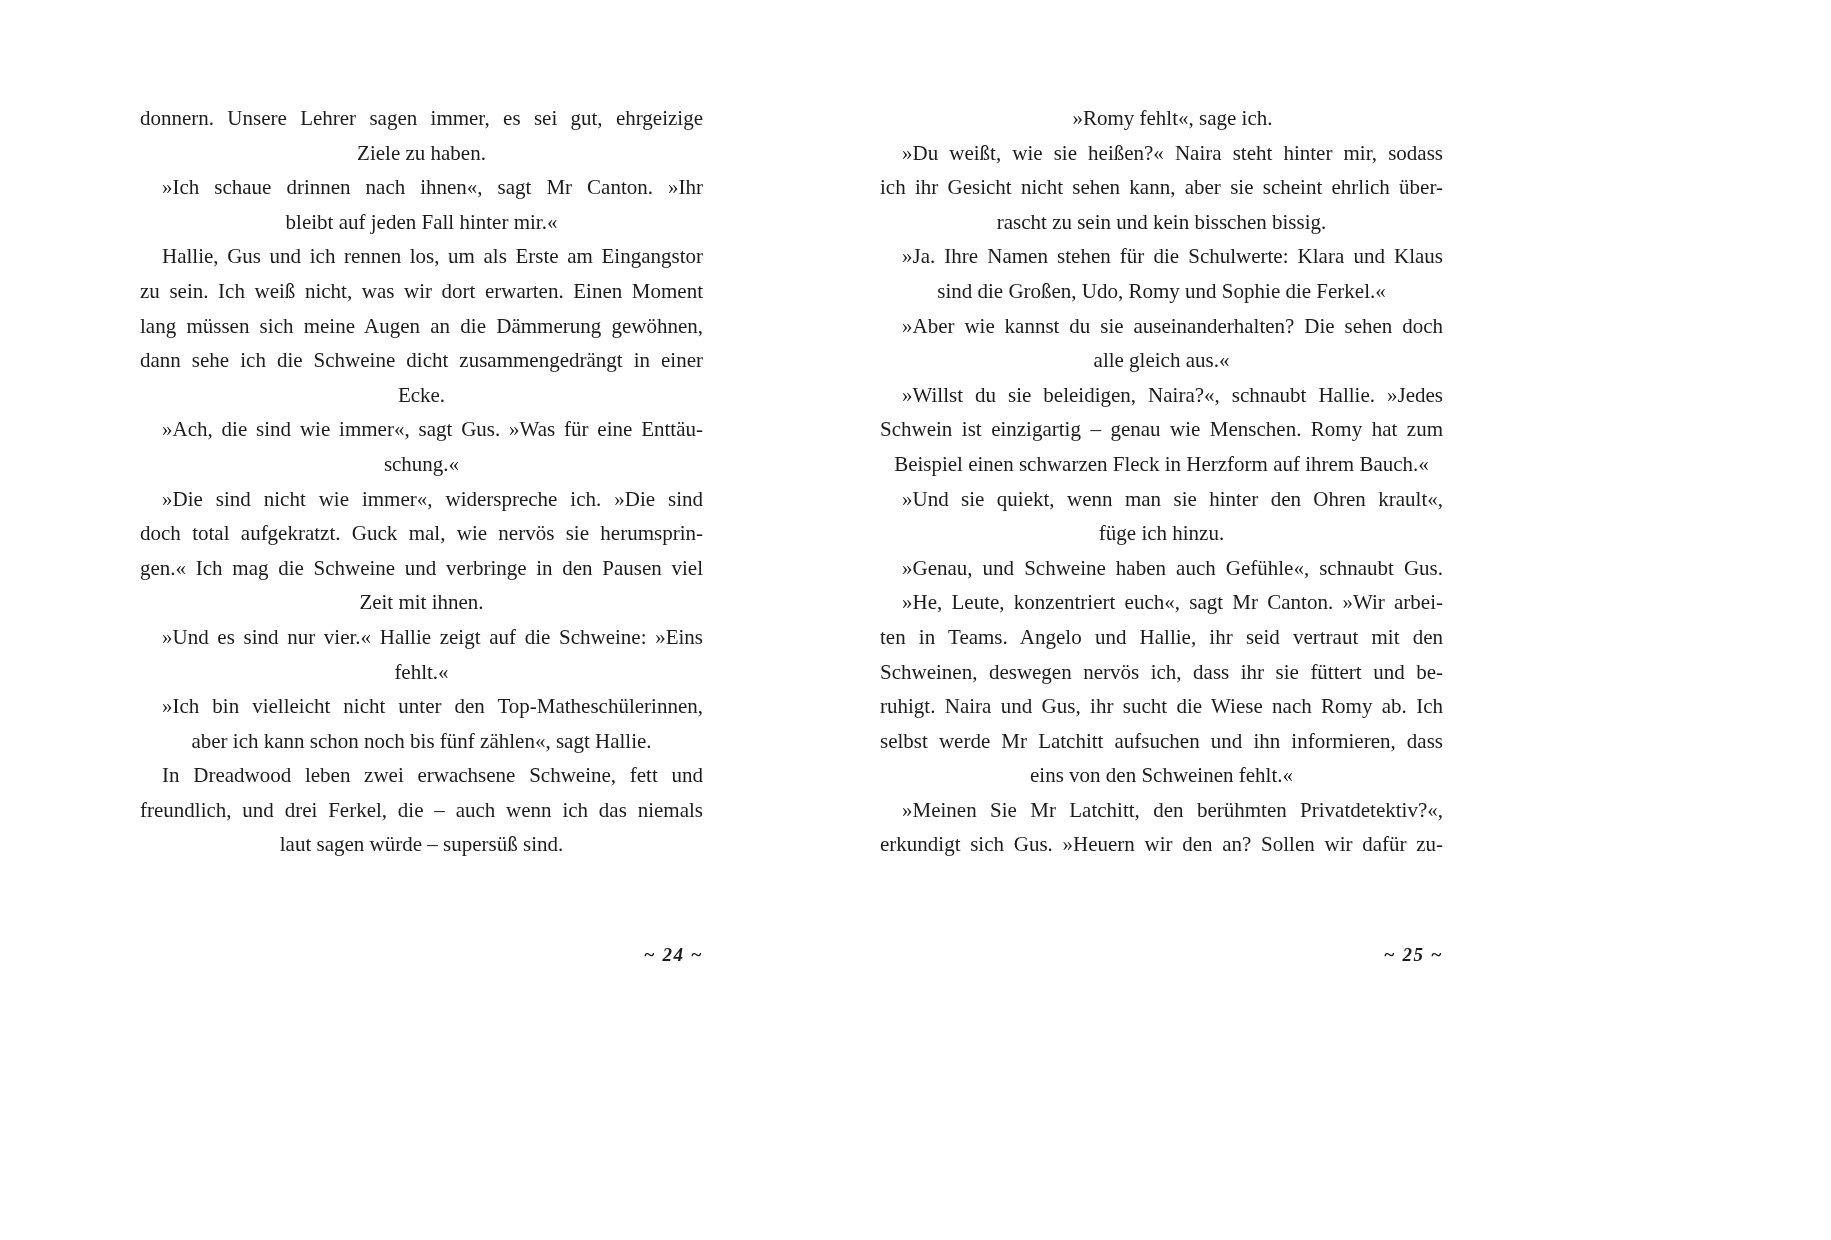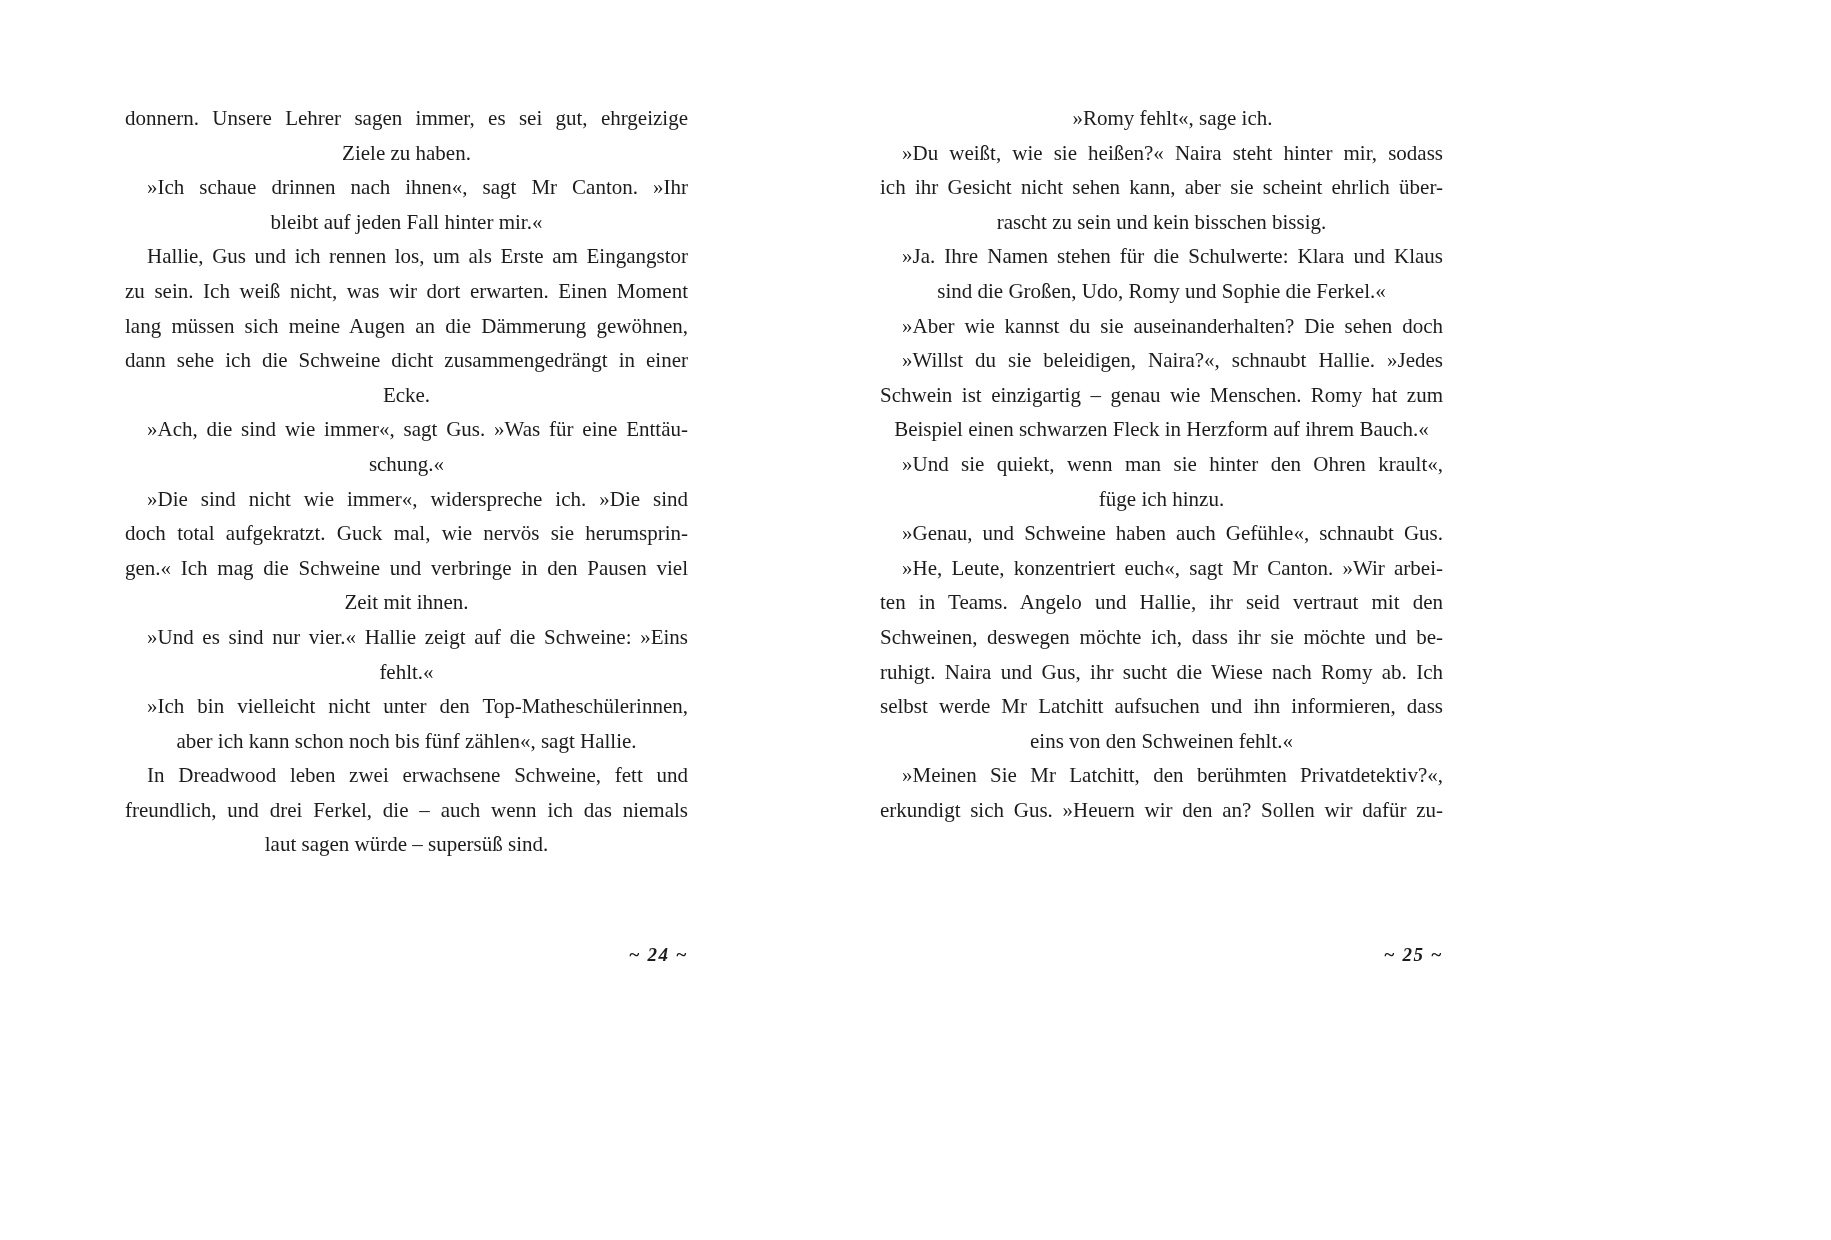--- a/index.html
+++ b/index.html
@@ -14,21 +14,21 @@
     background: #ffffff;
     font-family: "Liberation Serif", "DejaVu Serif", serif;
     color: #1c1c1c;
   }
   .page {
     position: absolute;
     top: 0;
     height: 100%;
     width: 563px;
   }
-  .page--left  { left: 125px; }
+  .page--left  { left: 140px; }
   .page--right { left: 880px; }
 
   .page-text {
     position: absolute;
     top: 101px;
     left: 0;
     right: 0;
     font-size: 21px;
     line-height: 34.6px;
     -webkit-font-smoothing: antialiased;
@@ -91,29 +91,30 @@
 
 <div class="page page--right">
   <div class="page-text">
       <div class="line indent">»Romy fehlt«, sage ich.</div>
       <div class="line indent just">»Du weißt, wie sie heißen?« Naira steht hinter mir, sodass</div>
       <div class="line just">ich ihr Gesicht nicht sehen kann, aber sie scheint ehrlich über-</div>
       <div class="line">rascht zu sein und kein bisschen bissig.</div>
       <div class="line indent just">»Ja. Ihre Namen stehen für die Schulwerte: Klara und Klaus</div>
       <div class="line">sind die Großen, Udo, Romy und Sophie die Ferkel.«</div>
       <div class="line indent just">»Aber wie kannst du sie auseinanderhalten? Die sehen doch</div>
+      <div class="line">alle gleich aus.«</div>
       <div class="line indent just">»Willst du sie beleidigen, Naira?«, schnaubt Hallie. »Jedes</div>
       <div class="line just">Schwein ist einzigartig – genau wie Menschen. Romy hat zum</div>
       <div class="line">Beispiel einen schwarzen Fleck in Herzform auf ihrem Bauch.«</div>
       <div class="line indent just">»Und sie quiekt, wenn man sie hinter den Ohren krault«,</div>
       <div class="line">füge ich hinzu.</div>
       <div class="line indent just">»Genau, und Schweine haben auch Gefühle«, schnaubt Gus.</div>
       <div class="line indent just">»He, Leute, konzentriert euch«, sagt Mr Canton. »Wir arbei-</div>
       <div class="line just">ten in Teams. Angelo und Hallie, ihr seid vertraut mit den</div>
-      <div class="line just">Schweinen, deswegen möchte ich, dass ihr sie möchte und be-</div>
+      <div class="line just">Schweinen, deswegen nervös ich, dass ihr sie füttert und be-</div>
       <div class="line just">ruhigt. Naira und Gus, ihr sucht die Wiese nach Romy ab. Ich</div>
       <div class="line just">selbst werde Mr Latchitt aufsuchen und ihn informieren, dass</div>
       <div class="line">eins von den Schweinen fehlt.«</div>
       <div class="line indent just">»Meinen Sie Mr Latchitt, den berühmten Privatdetektiv?«,</div>
       <div class="line just">erkundigt sich Gus. »Heuern wir den an? Sollen wir dafür zu-</div>
     </div>
   <div class="page-number">~ 25 ~</div>
 </div>
 
 </body></html>

